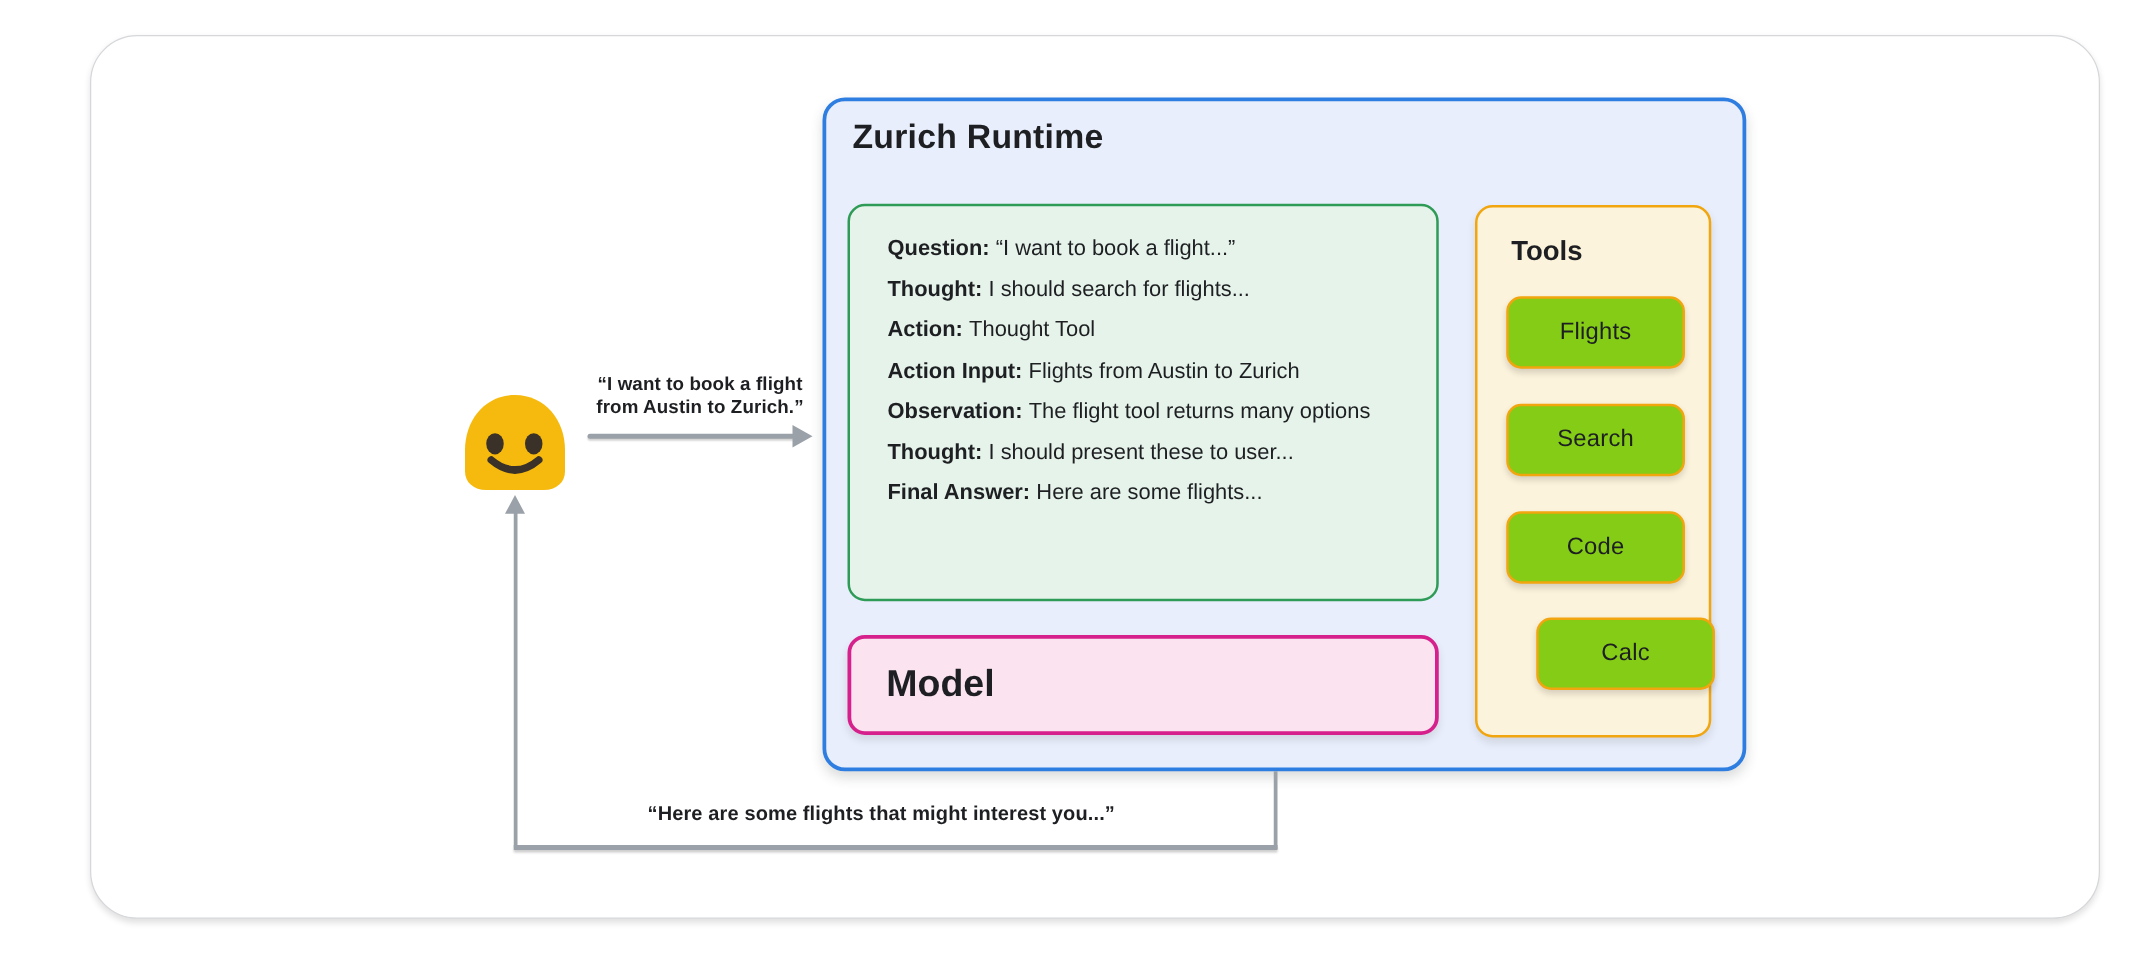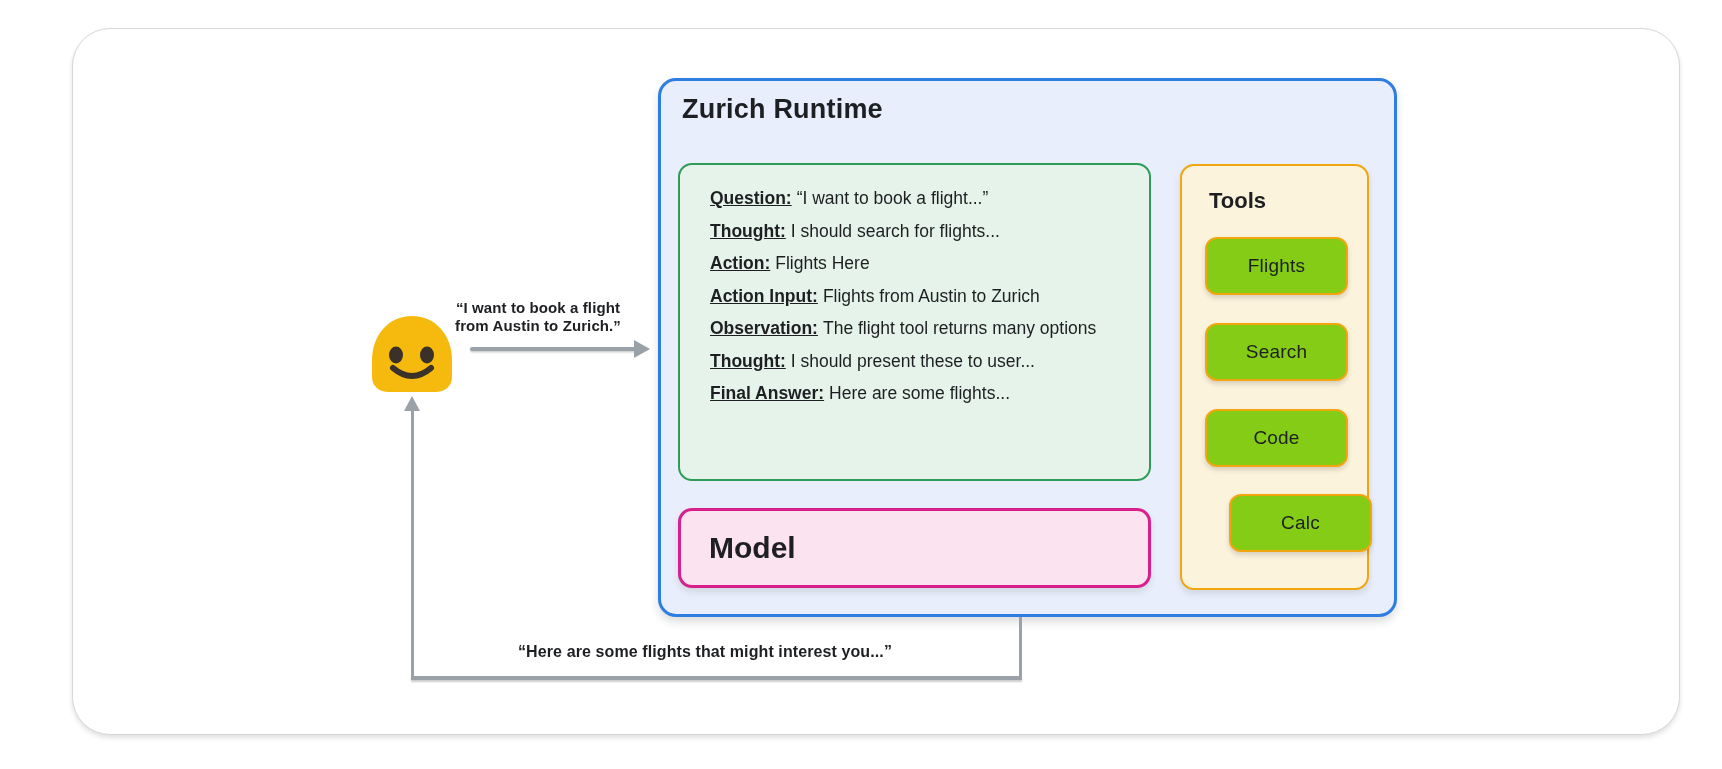--- a/index.html
+++ b/index.html
@@ -24,39 +24,39 @@
   .stage{position:relative;width:1722px;height:769px;background:var(--page-bg);overflow:hidden;}
 
   .card{position:absolute;left:72px;top:28px;width:1608px;height:707px;background:#fff;
         border:1.5px solid var(--card-border);border-radius:38px;
         box-shadow:0 3px 5px rgba(0,0,0,.12);}
 
   
   .emoji{position:absolute;left:366px;top:313px;width:92px;height:82px;}
 
   
-  .req-label{position:absolute;left:428px;top:299px;width:220px;text-align:center;
+  .req-label{position:absolute;left:450px;top:299px;width:220px;text-align:center;
              font-size:15px;font-weight:700;line-height:17.5px;letter-spacing:.1px;}
   .req-shaft{position:absolute;left:470px;top:347px;width:166px;height:3.5px;background:var(--arrow);
              border-radius:2px;box-shadow:0 1.5px 1.5px rgba(0,0,0,.18);}
   .req-head{position:absolute;left:634px;top:339.5px;width:0;height:0;
             border-left:16px solid var(--arrow);border-top:9px solid transparent;border-bottom:9px solid transparent;}
 
   
   .runtime{position:absolute;left:658px;top:78px;width:739px;height:539px;
            background:var(--blue-bg);border:3px solid var(--blue-border);border-radius:18px;
            box-shadow:0 5px 9px rgba(60,64,67,.18);}
   .runtime-title{position:absolute;left:682px;top:94px;font-size:27px;font-weight:700;letter-spacing:.2px;}
 
   
   .scratchpad{position:absolute;left:678px;top:163px;width:473px;height:318px;
               background:var(--green-bg);border:2.5px solid var(--green-border);border-radius:14px;}
   .sp-rows{position:absolute;left:710px;top:182px;width:430px;}
   .sp-row{font-size:17.5px;line-height:32.5px;white-space:nowrap;}
-  .sp-row b{font-weight:700;margin-right:5px;text-decoration:underline;}
+  .sp-row b{font-weight:700;margin-right:5px;}
 
   
   .model{position:absolute;left:678px;top:508px;width:473px;height:80px;
          background:var(--pink-bg);border:3px solid var(--pink-border);border-radius:14px;
          box-shadow:0 4px 7px rgba(0,0,0,.10);}
   .model-label{position:absolute;left:28px;top:0;height:100%;display:flex;align-items:center;
                font-size:30px;font-weight:700;}
 
   
   .tools{position:absolute;left:1180px;top:164px;width:189px;height:426px;
@@ -105,21 +105,21 @@
   <div class="req-shaft"></div>
   <div class="req-head"></div>
 
   <div class="runtime"></div>
   <div class="runtime-title">Zurich Runtime</div>
 
   <div class="scratchpad"></div>
   <div class="sp-rows">
     <div class="sp-row"><b>Question:</b><span>“I want to book a flight...”</span></div>
     <div class="sp-row"><b>Thought:</b><span>I should search for flights...</span></div>
-    <div class="sp-row"><b>Action:</b><span>Flights Here</span></div>
+    <div class="sp-row"><b>Action:</b><span>Thought Tool</span></div>
     <div class="sp-row"><b>Action Input:</b><span>Flights from Austin to Zurich</span></div>
     <div class="sp-row"><b>Observation:</b><span>The flight tool returns many options</span></div>
     <div class="sp-row"><b>Thought:</b><span>I should present these to user...</span></div>
     <div class="sp-row"><b>Final Answer:</b><span>Here are some flights...</span></div>
   </div>
 
   <div class="model">
     <div class="model-label">Model</div>
   </div>
 

